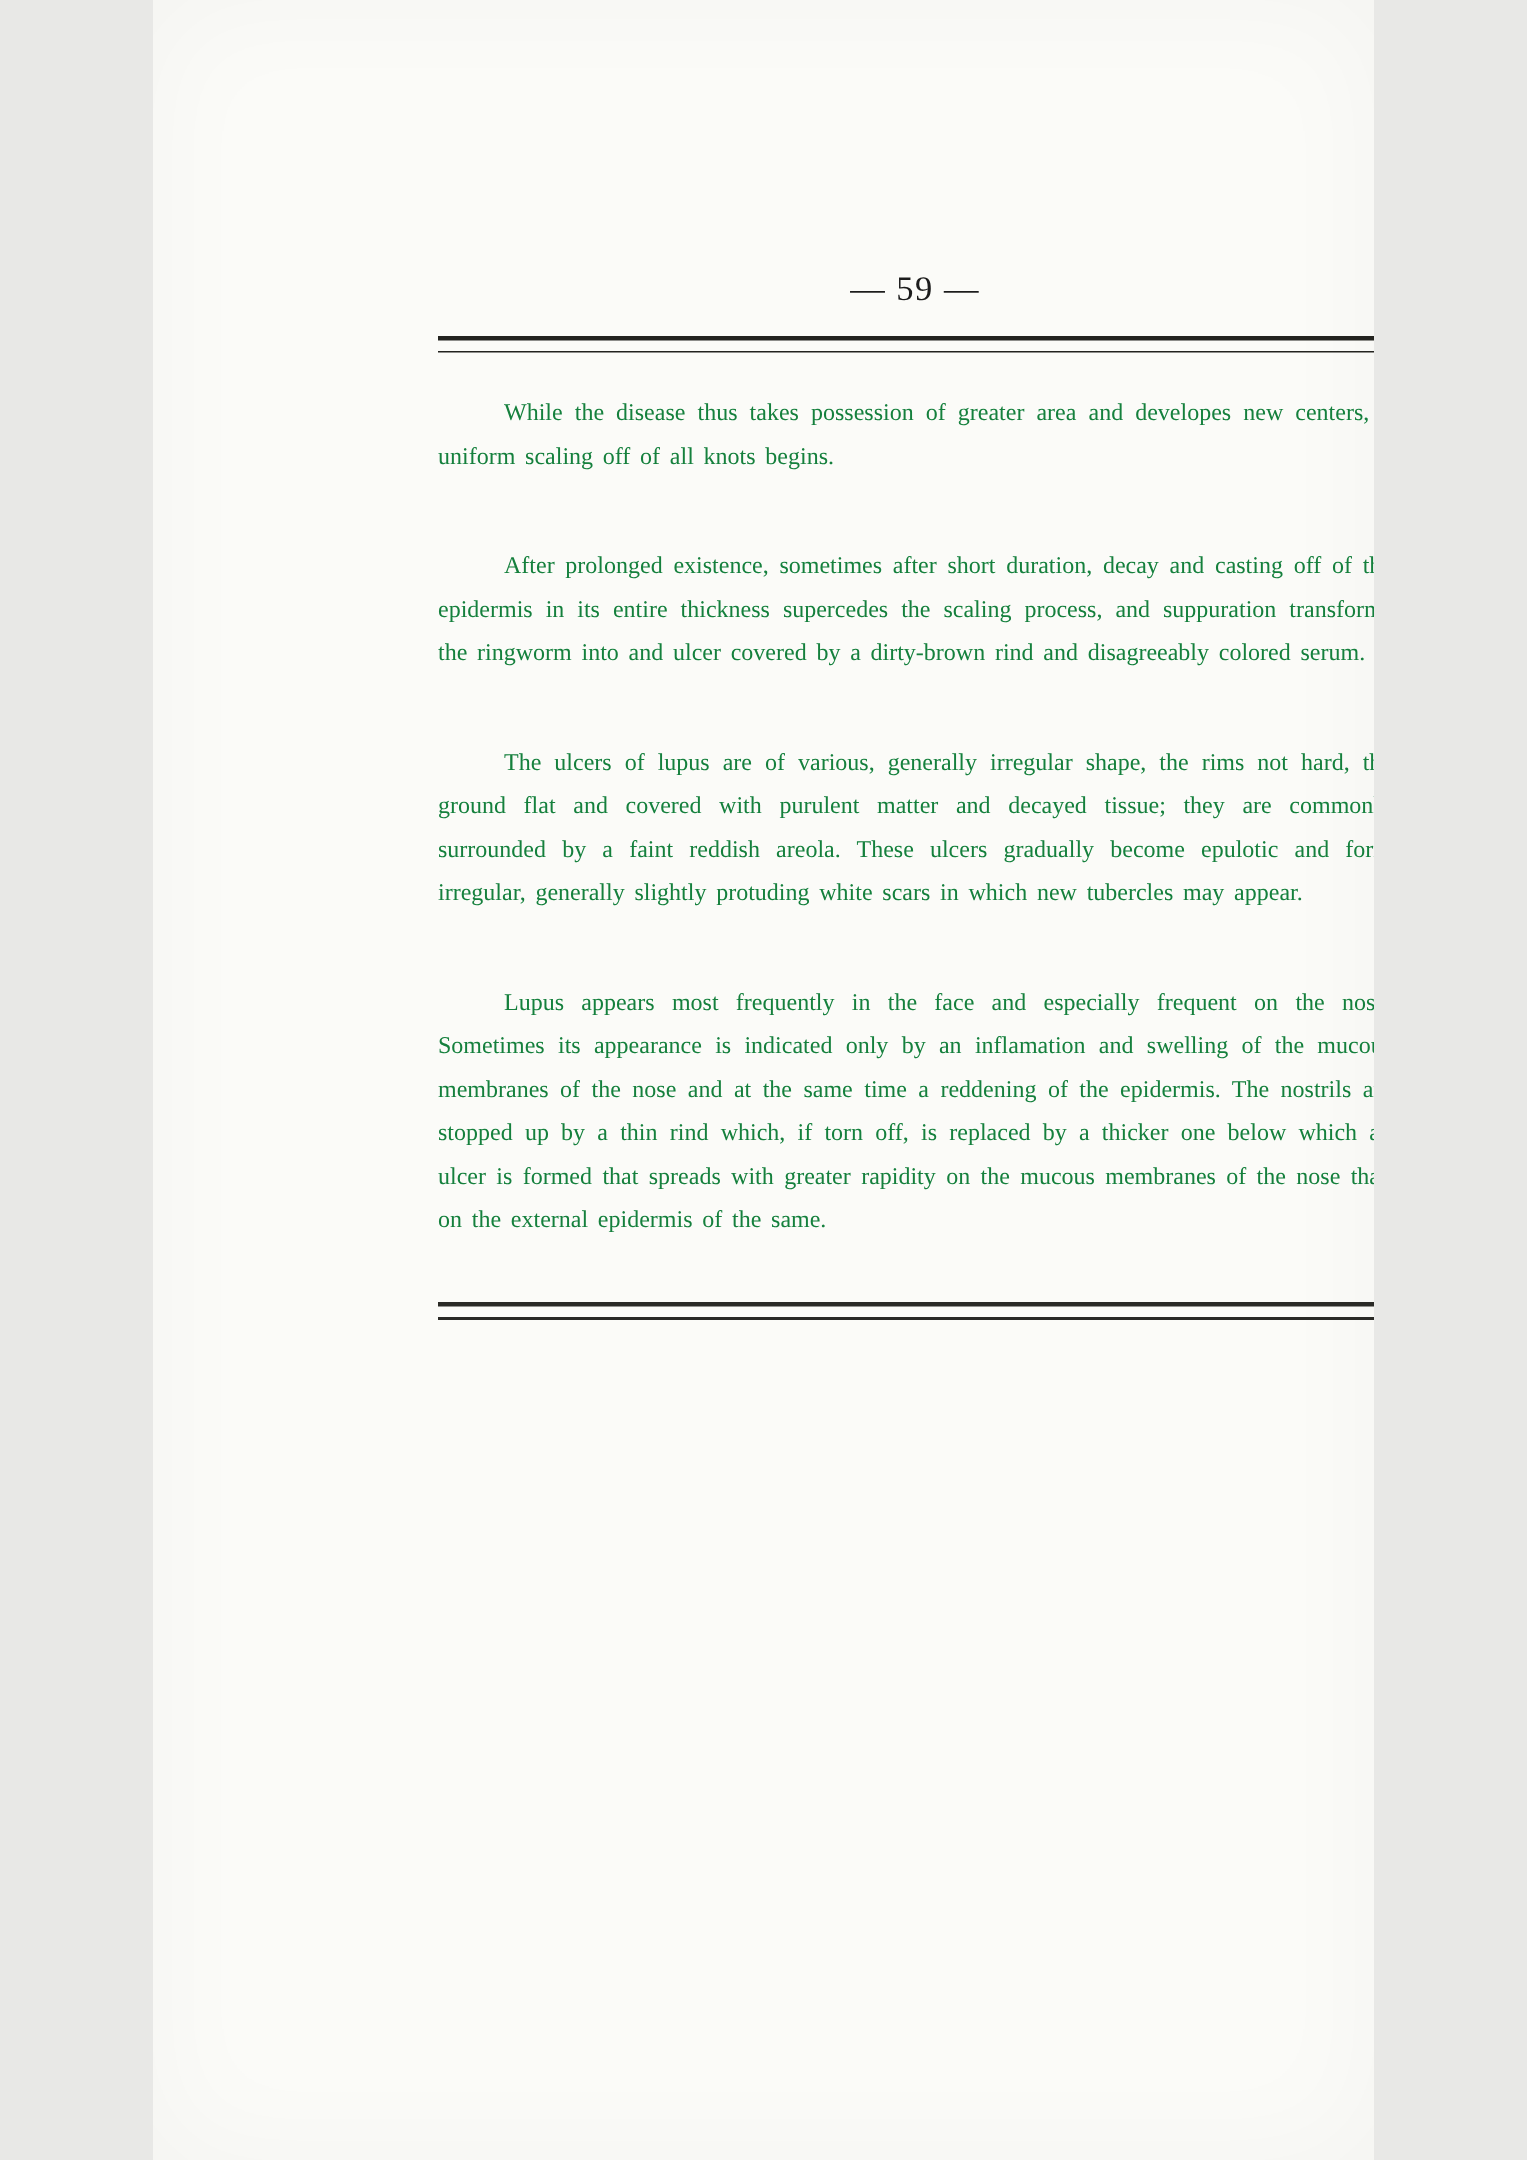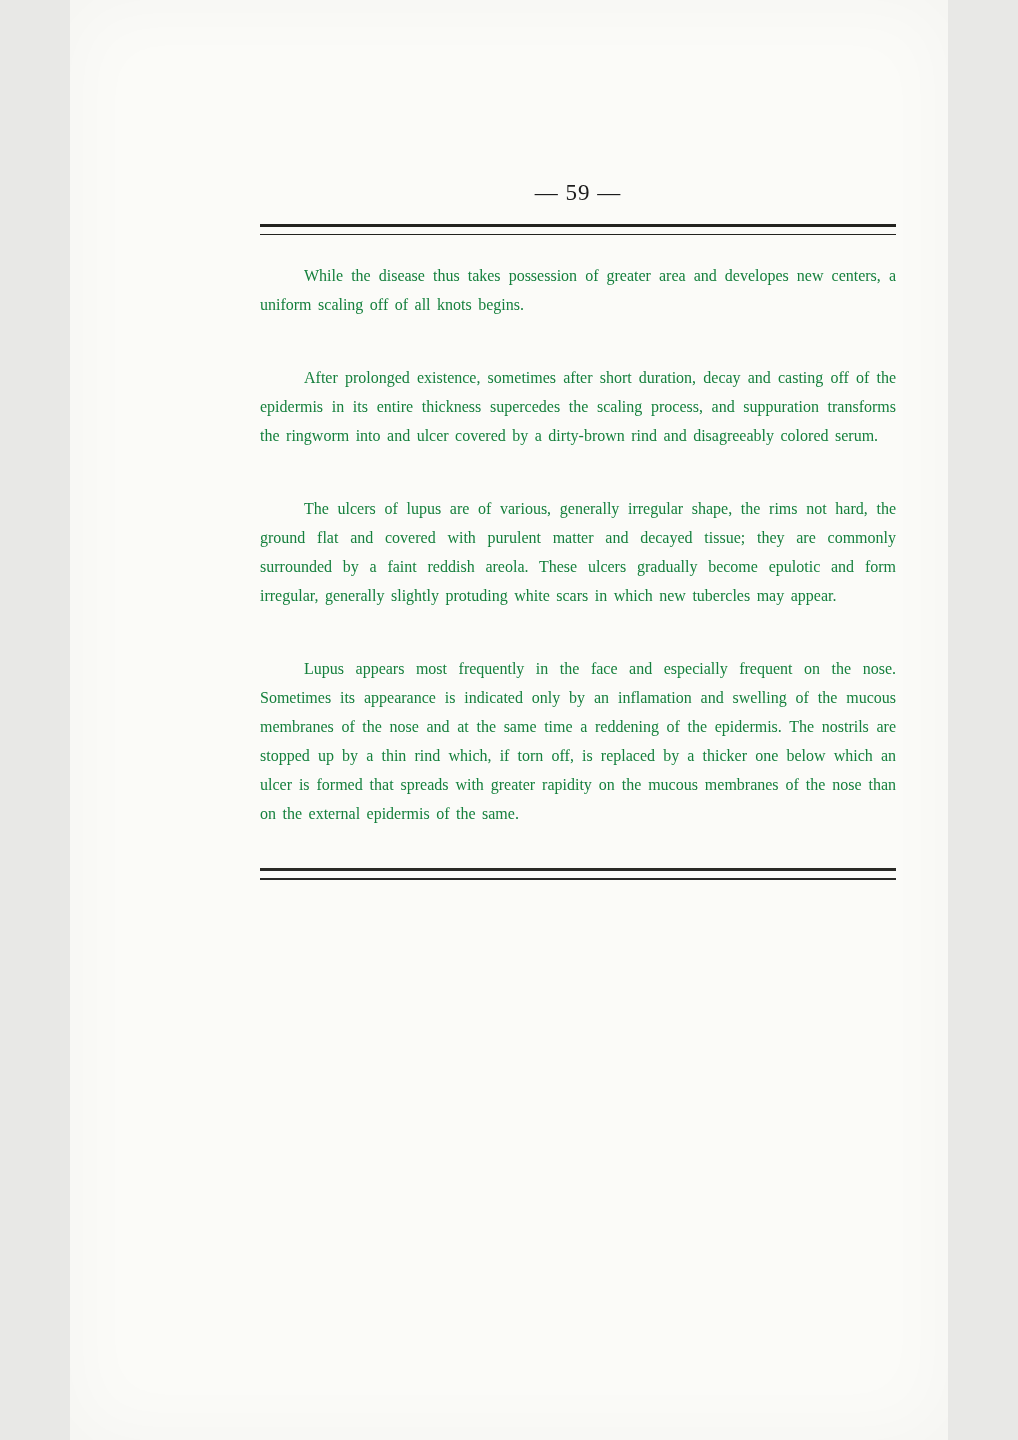--- a/index.html
+++ b/index.html
@@ -2,21 +2,21 @@
 <html><head>
   <meta charset="utf-8">
   <style>
     html, body {
       margin: 0;
       padding: 0;
       background: #e8e8e6;
     }
     .page {
       position: relative;
-      width: 878px;
+      width: 814px;
       height: 1440px;
       margin: 0 auto;
       background: #fbfbf8;
       box-shadow: inset 0 0 80px rgba(0,0,0,0.03);
       font-family: "Liberation Serif", "DejaVu Serif", serif;
       color: #1c1c1c;
       overflow: hidden;
     }
     .content {
       position: absolute;

